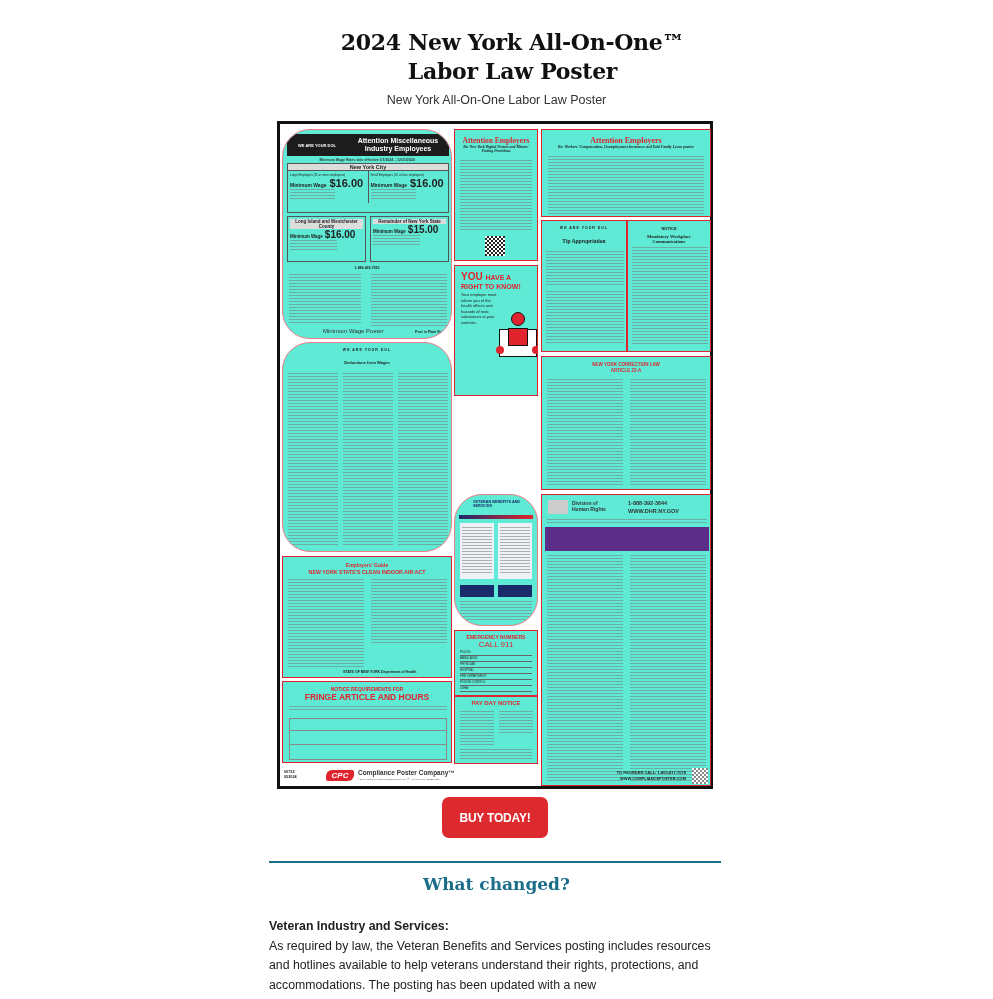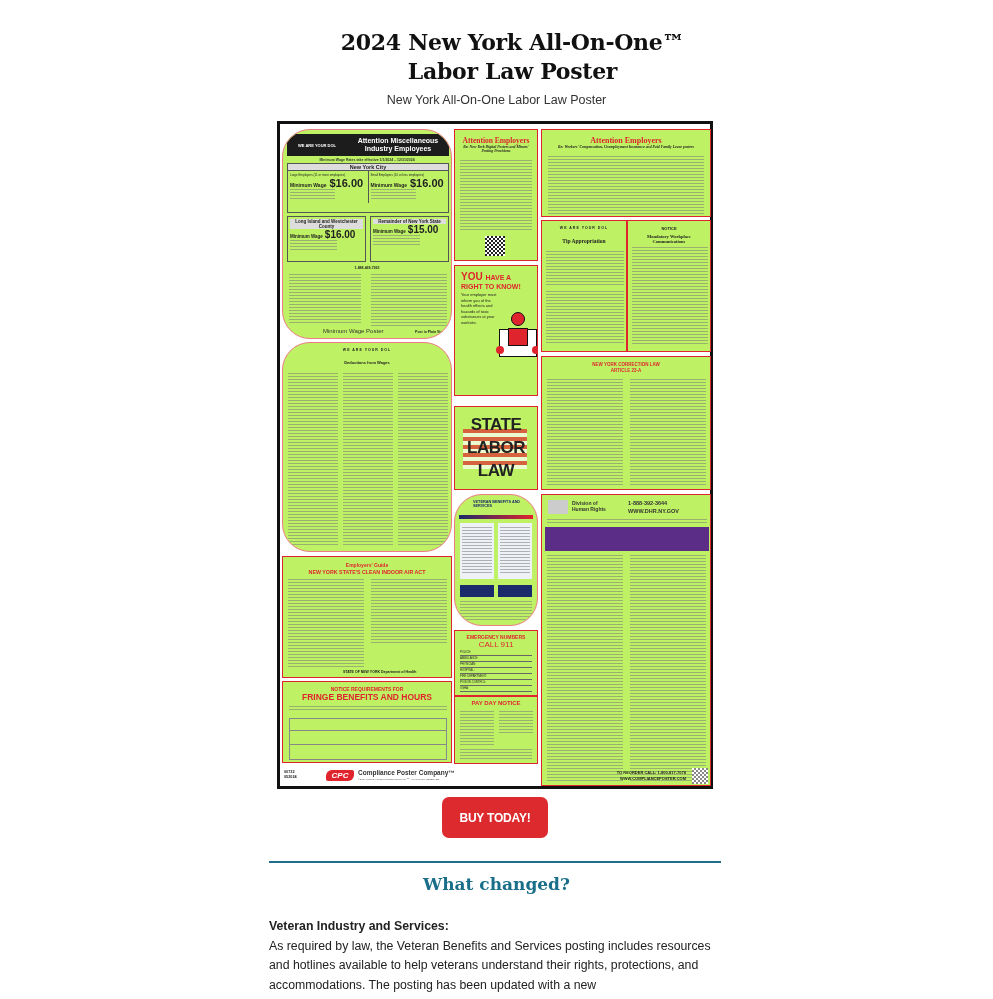--- a/index.html
+++ b/index.html
@@ -1,20 +1,20 @@
 <!DOCTYPE html>
 <html><head>
 <meta charset="utf-8">
 <style>
   * { box-sizing: border-box; margin: 0; padding: 0; }
   body { width: 993px; height: 999px; background: #fff; overflow: hidden; font-family: "Liberation Sans", sans-serif; color: #222; position: relative; }
   .title { position: absolute; left: 16px; width: 993px; top: 28px; text-align: center; font-family: "DejaVu Serif", "Liberation Serif", serif; font-weight: bold; font-size: 22px; line-height: 29px; color: #111; letter-spacing: -0.3px; }
   .subtitle { position: absolute; left: 0; width: 993px; top: 93px; text-align: center; font-size: 12.5px; color: #333; }
   .poster { position: absolute; left: 277px; top: 121px; width: 436px; height: 668px; border: 3px solid #111; background: #fff; }
-  .panel { position: absolute; border: 1.5px solid #e0242e; background: #bef264; overflow: hidden; }
+  .panel { position: absolute; border: 1.5px solid #e0242e; background: #5eead4; overflow: hidden; }
   .panel.pink { border-color: #ee7b86; border-radius: 28px; }
   .ptitle { text-align: center; font-weight: bold; color: #e0242e; font-family: "Liberation Serif", serif; }
   .lines { position: absolute; background: repeating-linear-gradient(to bottom, #7a7a7a 0, #7a7a7a 1px, transparent 1px, transparent 3px); opacity: .55; }
   .mini { font-size: 4px; color: #333; }
   .btn { position: absolute; left: 442px; top: 797px; width: 106px; height: 41px; background: #dc2a2e; border-radius: 7px; color: #fff; font-weight: bold; font-size: 12px; display: flex; align-items: center; justify-content: center; letter-spacing: -0.2px; cursor: pointer; }
   .rule { position: absolute; left: 269px; top: 861px; width: 452px; height: 1.5px; background: #1e6e8a; }
   .h2 { position: absolute; left: 0; width: 993px; top: 874px; text-align: center; font-family: "DejaVu Serif", "Liberation Serif", serif; font-weight: bold; font-size: 17px; color: #1b6e8a; }
   .body { position: absolute; left: 269px; top: 917px; width: 452px; font-size: 12.3px; line-height: 19.5px; color: #222; }
   .body b { display: block; }
 </style>
@@ -122,28 +122,20 @@
   </div>
 
   <div class="panel pink" style="left:2px;top:218px;width:170px;height:210px;">
     <div style="text-align:center;font-size:3.5px;font-weight:bold;margin-top:5px;letter-spacing:1px;">WE ARE YOUR DOL</div>
     <div style="text-align:center;font-size:4px;font-weight:bold;margin-top:8px;">Deductions from Wages</div>
     <div class="lines" style="left:5px;top:30px;width:50px;height:172px;"></div>
     <div class="lines" style="left:60px;top:30px;width:50px;height:172px;"></div>
     <div class="lines" style="left:115px;top:30px;width:50px;height:172px;"></div>
   </div>
 
-  <div class="panel" style="left:174px;top:282px;width:84px;height:84px;">
-    <div style="position:absolute;left:8px;top:22px;width:64px;height:40px;background:repeating-linear-gradient(to bottom,#e0242e 0,#e0242e 4px,#fff 4px,#fff 8px);opacity:.7;"></div>
-    <div style="position:absolute;left:0;width:100%;top:6px;text-align:center;font-weight:bold;font-size:17px;line-height:23px;color:#222;font-family:'Liberation Sans',sans-serif;letter-spacing:-0.5px;">
-      <div>STATE</div>
-      <div>LABOR</div>
-      <div>LAW</div>
-    </div>
-  </div>
 
   <div class="panel" style="left:261px;top:232px;width:170px;height:134px;">
     <div style="text-align:center;color:#e0242e;font-weight:bold;font-size:4.5px;margin-top:5px;line-height:6px;">
       <div>NEW YORK CORRECTION LAW</div>
       <div>ARTICLE 23-A</div>
     </div>
     <div class="lines" style="left:5px;top:22px;width:76px;height:106px;"></div>
     <div class="lines" style="left:88px;top:22px;width:76px;height:106px;"></div>
   </div>
 
@@ -182,21 +174,21 @@
       <div>Employers' Guide</div>
       <div style="font-size:5.3px;">NEW YORK STATE'S CLEAN INDOOR AIR ACT</div>
     </div>
     <div class="lines" style="left:5px;top:22px;width:76px;height:88px;"></div>
     <div class="lines" style="left:88px;top:22px;width:76px;height:66px;"></div>
     <div style="position:absolute;left:60px;bottom:3px;font-size:3.5px;font-weight:bold;">STATE OF NEW YORK Department of Health</div>
   </div>
 
   <div class="panel" style="left:2px;top:557px;width:170px;height:82px;">
     <div style="text-align:center;color:#e0242e;font-weight:bold;font-size:5px;margin-top:4px;">NOTICE REQUIREMENTS FOR</div>
-    <div style="text-align:center;color:#e0242e;font-weight:bold;font-size:8.5px;">FRINGE BENEFITS AND HOURS</div>
+    <div style="text-align:center;color:#e0242e;font-weight:bold;font-size:8.5px;">FRINGE ARTICLE AND HOURS</div>
     <div class="lines" style="left:6px;top:24px;width:158px;height:6px;"></div>
     <div style="position:absolute;left:6px;top:36px;width:158px;height:42px;border:1px solid #888;">
       <div style="height:12px;border-bottom:1px solid #888;"></div>
       <div style="height:14px;border-bottom:1px solid #888;"></div>
     </div>
   </div>
 
   <div class="panel" style="left:174px;top:506px;width:84px;height:66px;">
     <div style="text-align:center;color:#e0242e;font-weight:bold;font-size:5px;margin-top:3px;">EMERGENCY NUMBERS</div>
     <div style="text-align:center;color:#e0242e;font-weight:normal;font-size:8px;">CALL 911</div>

